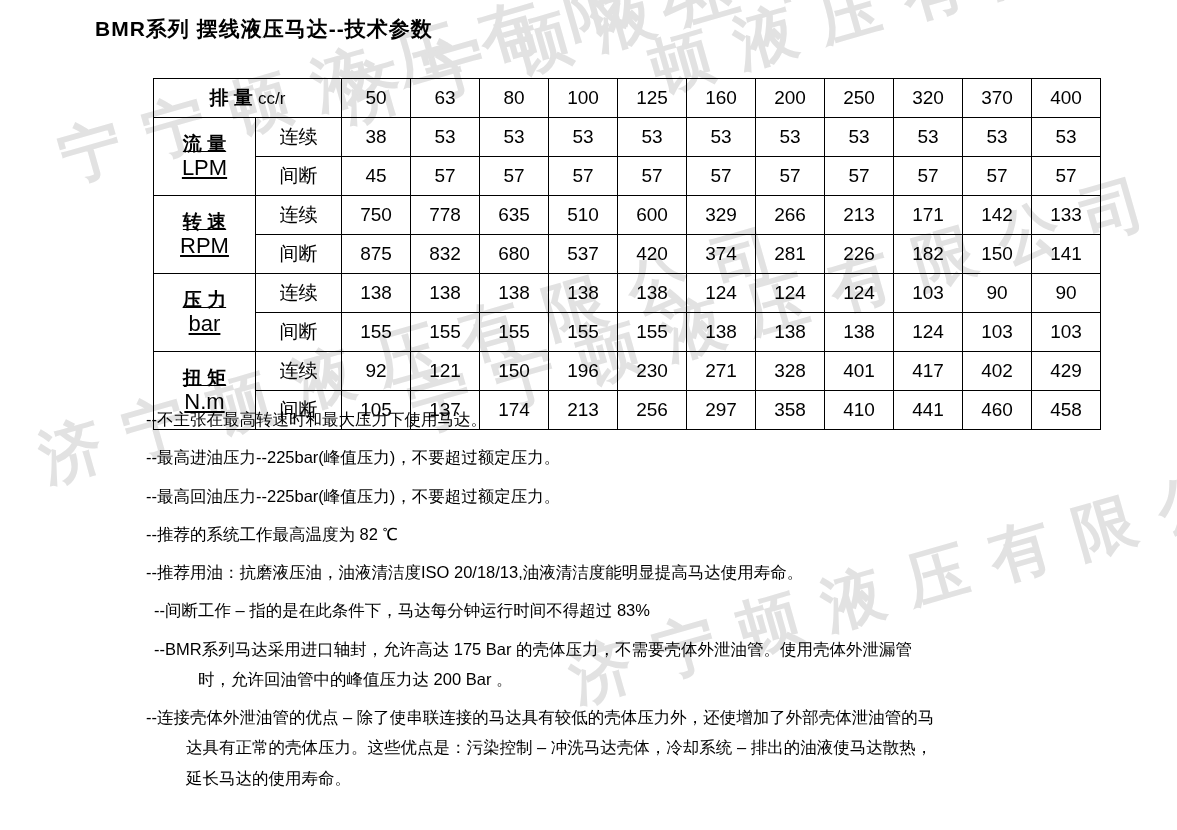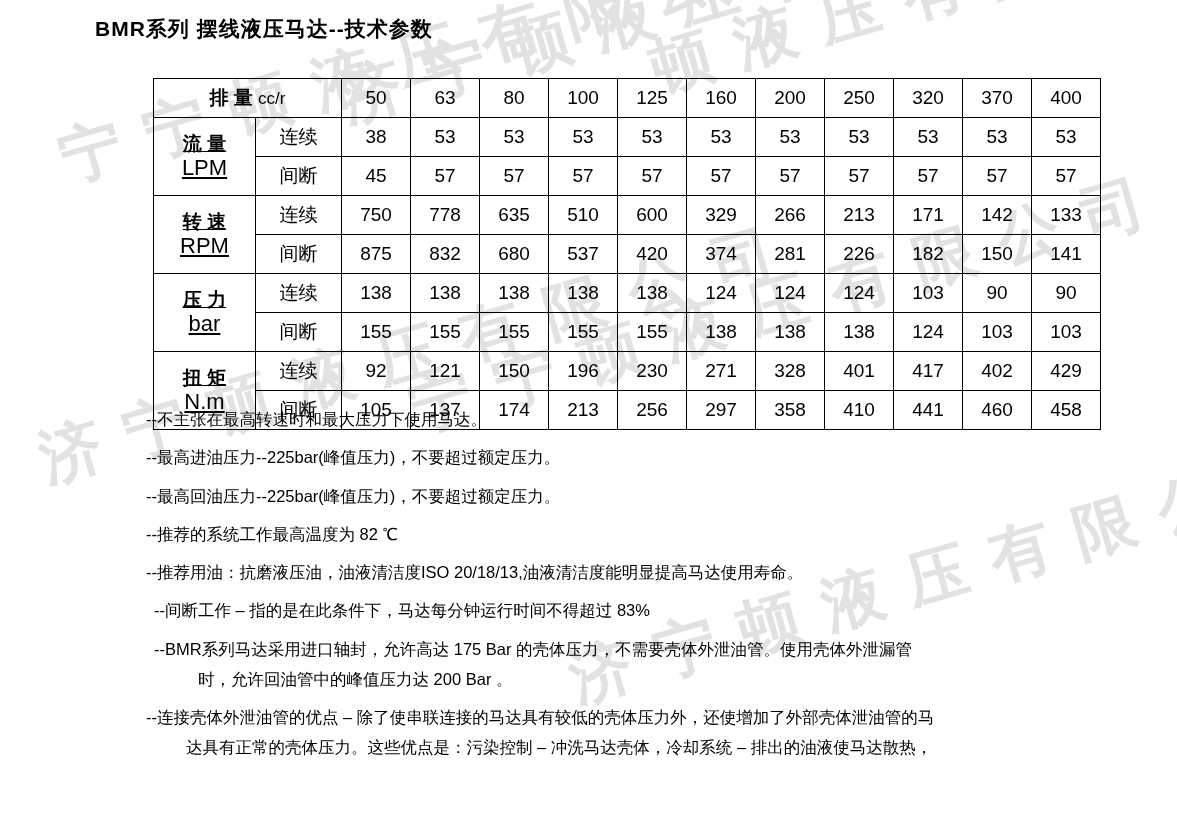--- a/index.html
+++ b/index.html
@@ -305,15 +305,16 @@
     <div class="note indent1">--不主张在最高转速时和最大压力下使用马达。</div>
     <div class="note indent1">--最高进油压力--225bar(峰值压力)，不要超过额定压力。</div>
     <div class="note indent1">--最高回油压力--225bar(峰值压力)，不要超过额定压力。</div>
     <div class="note indent1">--推荐的系统工作最高温度为 82 ℃</div>
     <div class="note indent1">--推荐用油：抗磨液压油，油液清洁度ISO 20/18/13,油液清洁度能明显提高马达使用寿命。</div>
     <div class="note indent2">--间断工作 – 指的是在此条件下，马达每分钟运行时间不得超过 83%</div>
     <div class="note indent2">--BMR系列马达采用进口轴封，允许高达 175 Bar 的壳体压力，不需要壳体外泄油管。使用壳体外泄漏管</div>
     <div class="note cont">时，允许回油管中的峰值压力达 200 Bar 。</div>
     <div class="note indent1">--连接壳体外泄油管的优点 – 除了使串联连接的马达具有较低的壳体压力外，还使增加了外部壳体泄油管的马</div>
     <div class="note cont2">达具有正常的壳体压力。这些优点是：污染控制 – 冲洗马达壳体，冷却系统 – 排出的油液使马达散热，</div>
+    <div class="note cont2">延长马达的使用寿命。</div>
   </div>
 
 </div>
 
 </body></html>

